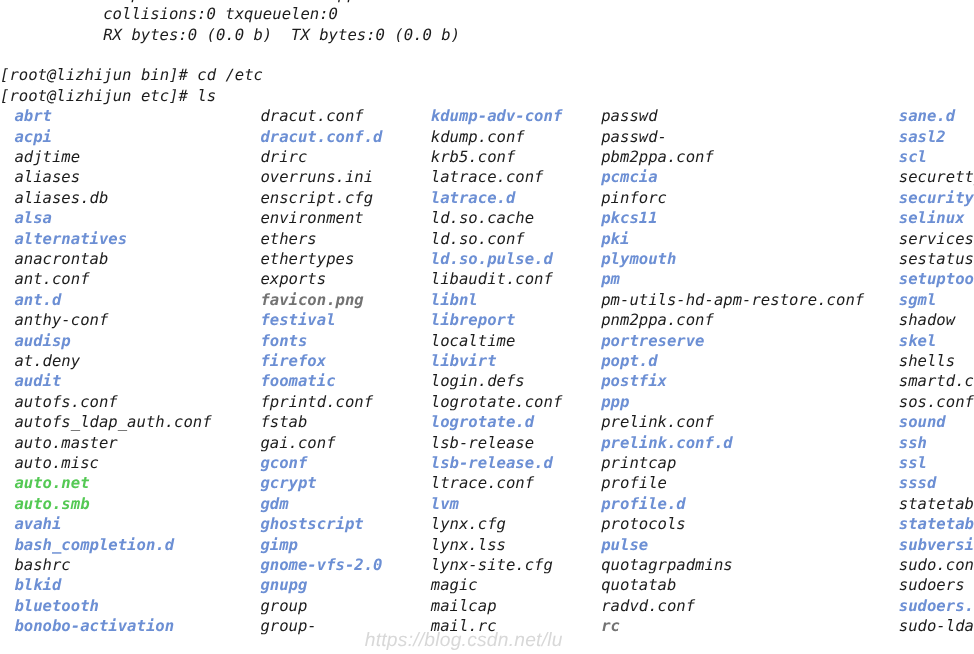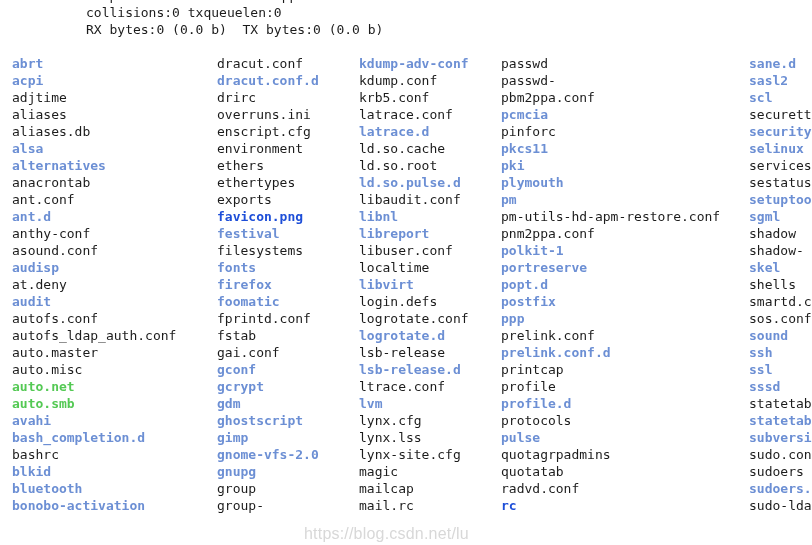--- a/index.html
+++ b/index.html
@@ -10,20 +10,21 @@
   #terminal {
     position: relative;
     width: 812px;
     height: 545px;
     overflow: hidden;
     background: #ffffff;
     font-family: "DejaVu Sans Mono", "Liberation Mono", monospace;
     font-size: 13px;
     line-height: 17px;
     color: #1c1c1c;
+    font-style: italic;
     -webkit-font-smoothing: antialiased;
   }
   .scroll-area {
     position: absolute;
     left: 0;
     top: -13px;       
     width: 812px;
   }
   .line {
     height: 17px;
@@ -47,21 +48,21 @@
   }
   .c1 { left: 12px; }
   .c2 { left: 217px; }
   .c3 { left: 359px; }
   .c4 { left: 501px; }
   .c5 { left: 749px; }
 
   .f-plain { color: #1c1c1c; }
   .f-dir   { color: #6c8fd4; font-weight: bold; }
   .f-exec  { color: #54c954; font-weight: bold; text-align: center; }
-  .f-img   { color: #1d4ed8; font-weight: bold; text-align: center; }
+  .f-img   { color: #737373; font-weight: bold; text-align: center; }
 
   .blank { height: 17px; }
 
   #watermark {
     position: absolute;
     left: 304px;
     top: 513px;
     font-family: "Liberation Sans", sans-serif;
     font-size: 16px;
     color: #d8d8d8;
@@ -75,33 +76,36 @@
 <body>
 
 <div id="terminal">
   <div class="scroll-area">
     <div id="preamble-block">
         <div class="line"><span class="ind"></span><span>TX packets:0 errors:0 dropped:0 overruns:0 carrier:0</span></div>
         <div class="line"><span class="ind"></span><span>collisions:0 txqueuelen:0</span></div>
         <div class="line"><span class="ind"></span><span>RX bytes:0 (0.0 b)  TX bytes:0 (0.0 b)</span></div>
       </div>
     <div class="blank"></div>
+    <div id="prompt-block">
+        <div class="line"><span>[root@lizhijun bin]# </span><span>cd /etc</span></div>
+        <div class="line"><span>[root@lizhijun etc]# </span><span>ls</span></div>
+      </div>
     <div id="ls-block">
         <div class="ls-row"><span class="cell c1 f-dir">abrt</span><span class="cell c2 f-plain">dracut.conf</span><span class="cell c3 f-dir">kdump-adv-conf</span><span class="cell c4 f-plain">passwd</span><span class="cell c5 f-dir">sane.d</span></div>
         <div class="ls-row"><span class="cell c1 f-dir">acpi</span><span class="cell c2 f-dir">dracut.conf.d</span><span class="cell c3 f-plain">kdump.conf</span><span class="cell c4 f-plain">passwd-</span><span class="cell c5 f-dir">sasl2</span></div>
         <div class="ls-row"><span class="cell c1 f-plain">adjtime</span><span class="cell c2 f-plain">drirc</span><span class="cell c3 f-plain">krb5.conf</span><span class="cell c4 f-plain">pbm2ppa.conf</span><span class="cell c5 f-dir">scl</span></div>
         <div class="ls-row"><span class="cell c1 f-plain">aliases</span><span class="cell c2 f-plain">overruns.ini</span><span class="cell c3 f-plain">latrace.conf</span><span class="cell c4 f-dir">pcmcia</span><span class="cell c5 f-plain">securetty</span></div>
         <div class="ls-row"><span class="cell c1 f-plain">aliases.db</span><span class="cell c2 f-plain">enscript.cfg</span><span class="cell c3 f-dir">latrace.d</span><span class="cell c4 f-plain">pinforc</span><span class="cell c5 f-dir">security</span></div>
         <div class="ls-row"><span class="cell c1 f-dir">alsa</span><span class="cell c2 f-plain">environment</span><span class="cell c3 f-plain">ld.so.cache</span><span class="cell c4 f-dir">pkcs11</span><span class="cell c5 f-dir">selinux</span></div>
-        <div class="ls-row"><span class="cell c1 f-dir">alternatives</span><span class="cell c2 f-plain">ethers</span><span class="cell c3 f-plain">ld.so.root</span><span class="cell c4 f-dir">pki</span><span class="cell c5 f-plain">services</span></div>
+        <div class="ls-row"><span class="cell c1 f-dir">alternatives</span><span class="cell c2 f-plain">ethers</span><span class="cell c3 f-plain">ld.so.conf</span><span class="cell c4 f-dir">pki</span><span class="cell c5 f-plain">services</span></div>
         <div class="ls-row"><span class="cell c1 f-plain">anacrontab</span><span class="cell c2 f-plain">ethertypes</span><span class="cell c3 f-dir">ld.so.pulse.d</span><span class="cell c4 f-dir">plymouth</span><span class="cell c5 f-plain">sestatus</span></div>
         <div class="ls-row"><span class="cell c1 f-plain">ant.conf</span><span class="cell c2 f-plain">exports</span><span class="cell c3 f-plain">libaudit.conf</span><span class="cell c4 f-dir">pm</span><span class="cell c5 f-dir">setuptool</span></div>
         <div class="ls-row"><span class="cell c1 f-dir">ant.d</span><span class="cell c2 f-img">favicon.png</span><span class="cell c3 f-dir">libnl</span><span class="cell c4 f-plain">pm-utils-hd-apm-restore.conf</span><span class="cell c5 f-dir">sgml</span></div>
         <div class="ls-row"><span class="cell c1 f-plain">anthy-conf</span><span class="cell c2 f-dir">festival</span><span class="cell c3 f-dir">libreport</span><span class="cell c4 f-plain">pnm2ppa.conf</span><span class="cell c5 f-plain">shadow</span></div>
-        <div class="ls-row"><span class="cell c1 f-plain">asound.conf</span><span class="cell c2 f-plain">filesystems</span><span class="cell c3 f-plain">libuser.conf</span><span class="cell c4 f-dir">polkit-1</span><span class="cell c5 f-plain">shadow-</span></div>
         <div class="ls-row"><span class="cell c1 f-dir">audisp</span><span class="cell c2 f-dir">fonts</span><span class="cell c3 f-plain">localtime</span><span class="cell c4 f-dir">portreserve</span><span class="cell c5 f-dir">skel</span></div>
         <div class="ls-row"><span class="cell c1 f-plain">at.deny</span><span class="cell c2 f-dir">firefox</span><span class="cell c3 f-dir">libvirt</span><span class="cell c4 f-dir">popt.d</span><span class="cell c5 f-plain">shells</span></div>
         <div class="ls-row"><span class="cell c1 f-dir">audit</span><span class="cell c2 f-dir">foomatic</span><span class="cell c3 f-plain">login.defs</span><span class="cell c4 f-dir">postfix</span><span class="cell c5 f-plain">smartd.conf</span></div>
         <div class="ls-row"><span class="cell c1 f-plain">autofs.conf</span><span class="cell c2 f-plain">fprintd.conf</span><span class="cell c3 f-plain">logrotate.conf</span><span class="cell c4 f-dir">ppp</span><span class="cell c5 f-plain">sos.conf</span></div>
         <div class="ls-row"><span class="cell c1 f-plain">autofs_ldap_auth.conf</span><span class="cell c2 f-plain">fstab</span><span class="cell c3 f-dir">logrotate.d</span><span class="cell c4 f-plain">prelink.conf</span><span class="cell c5 f-dir">sound</span></div>
         <div class="ls-row"><span class="cell c1 f-plain">auto.master</span><span class="cell c2 f-plain">gai.conf</span><span class="cell c3 f-plain">lsb-release</span><span class="cell c4 f-dir">prelink.conf.d</span><span class="cell c5 f-dir">ssh</span></div>
         <div class="ls-row"><span class="cell c1 f-plain">auto.misc</span><span class="cell c2 f-dir">gconf</span><span class="cell c3 f-dir">lsb-release.d</span><span class="cell c4 f-plain">printcap</span><span class="cell c5 f-dir">ssl</span></div>
         <div class="ls-row"><span class="cell c1 f-exec">auto.net</span><span class="cell c2 f-dir">gcrypt</span><span class="cell c3 f-plain">ltrace.conf</span><span class="cell c4 f-plain">profile</span><span class="cell c5 f-dir">sssd</span></div>
         <div class="ls-row"><span class="cell c1 f-exec">auto.smb</span><span class="cell c2 f-dir">gdm</span><span class="cell c3 f-dir">lvm</span><span class="cell c4 f-dir">profile.d</span><span class="cell c5 f-plain">statetab</span></div>
         <div class="ls-row"><span class="cell c1 f-dir">avahi</span><span class="cell c2 f-dir">ghostscript</span><span class="cell c3 f-plain">lynx.cfg</span><span class="cell c4 f-plain">protocols</span><span class="cell c5 f-dir">statetab.d</span></div>

